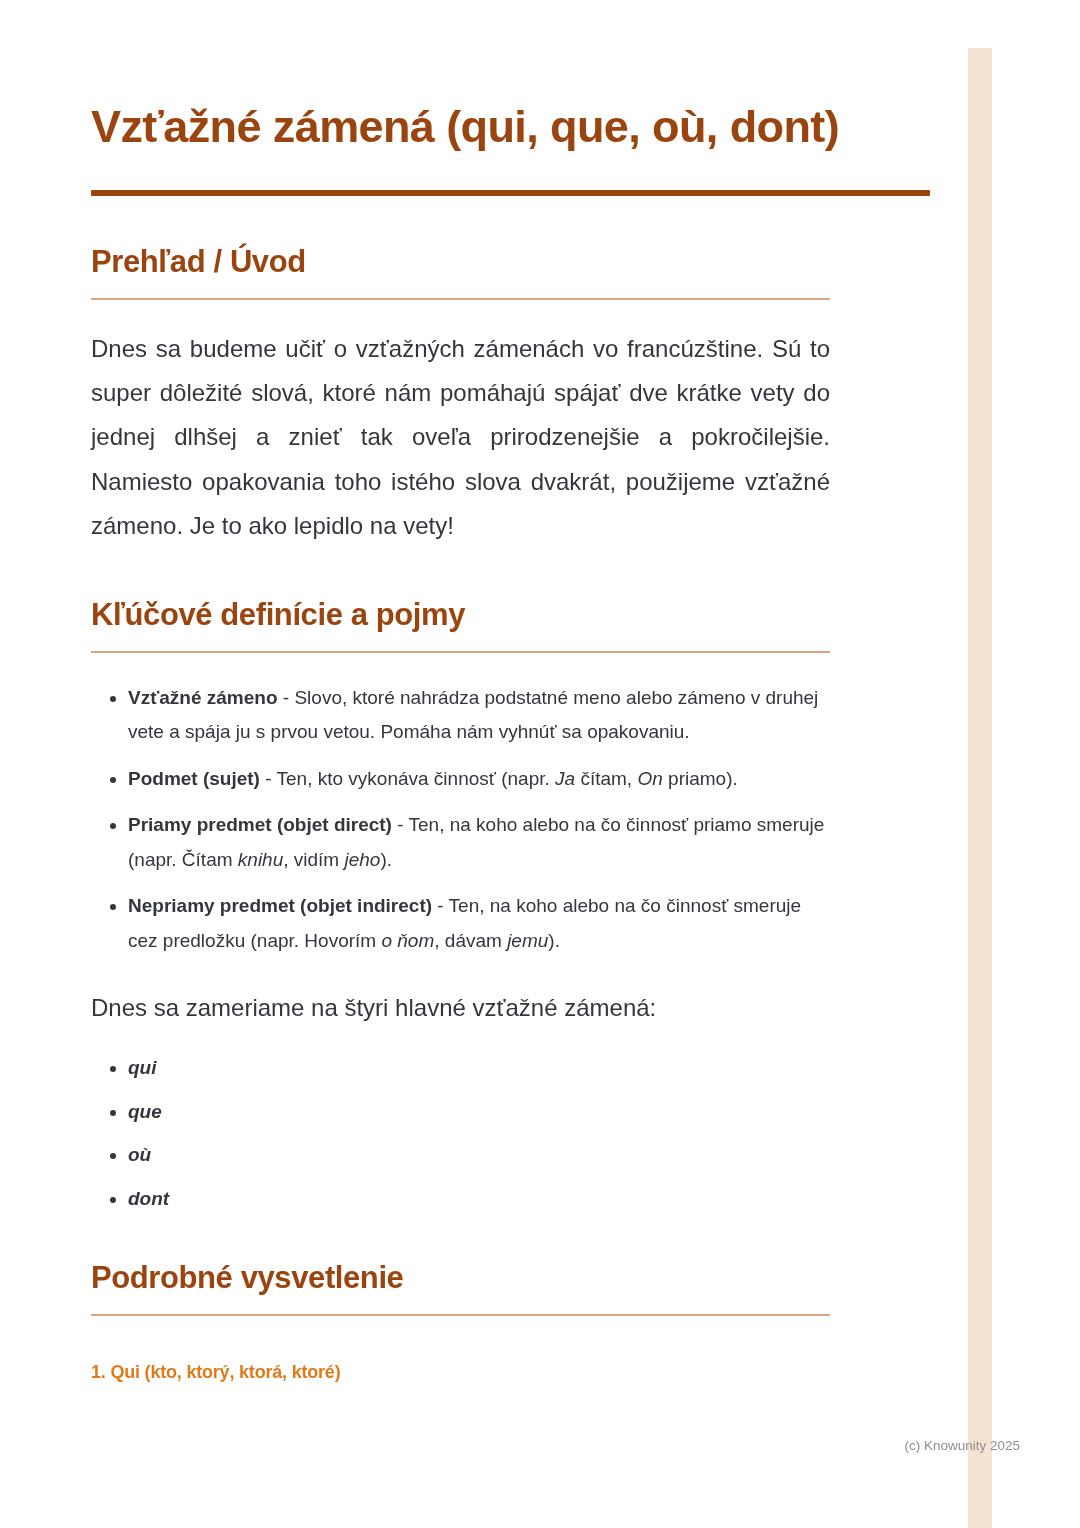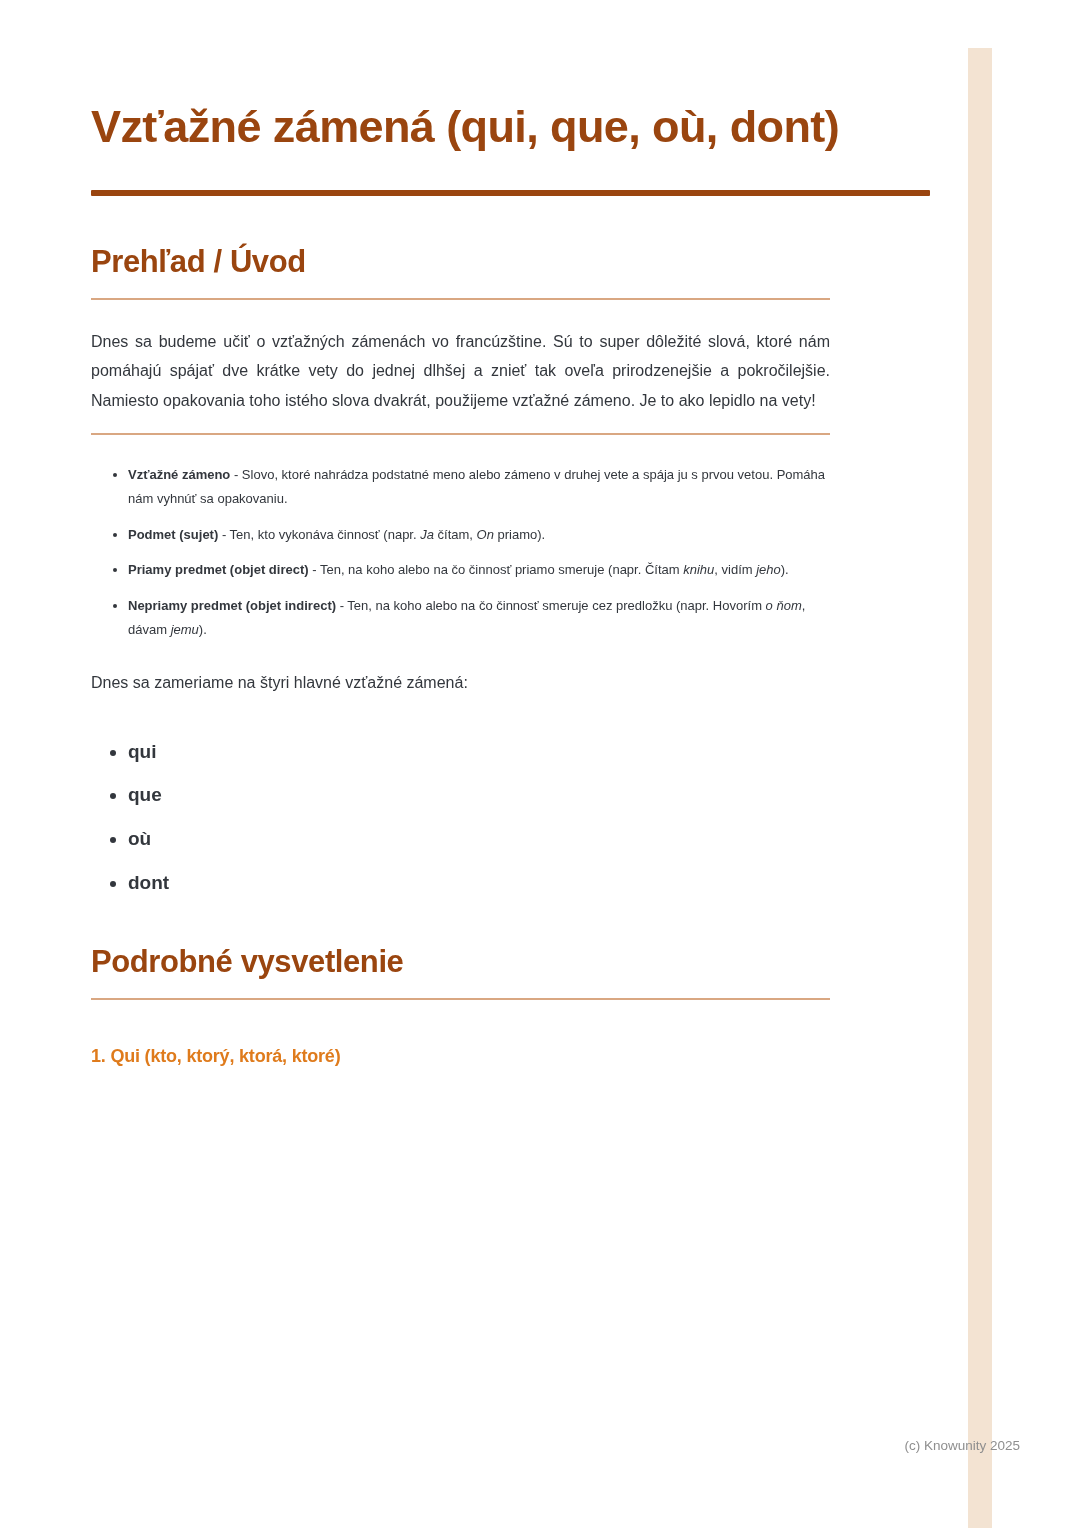--- a/index.html
+++ b/index.html
@@ -57,37 +57,38 @@
     font-weight: 700;
     letter-spacing: -0.4px;
     margin-top: 48px;
   }
   .h2-rule {
     height: 2px;
     background: var(--rule-light);
     margin-top: 18px;
   }
   p.body {
-    font-size: 16px;
+    font-size: 24px;
     line-height: 1.85;
     margin-top: 27px;
   }
   p.justify { text-align: justify; }
   ul.def-list {
     margin-top: 28px;
     padding-left: 37px;
   }
   ul.def-list li {
-    font-size: 13px;
+    font-size: 19px;
     line-height: 1.82;
     margin-bottom: 12px;
   }
   ul.pron-list {
-    margin-top: 40px;
+    margin-top: 24px;
     padding-left: 37px;
+    font-style: italic;
   }
   ul.pron-list li {
     font-size: 19px;
     line-height: 1.45;
     margin-bottom: 16px;
   }
   .seg-b { font-weight: 700; }
   .seg-i { font-style: italic; }
   h3.subsection-heading {
     color: var(--subheading);
@@ -114,20 +115,21 @@
 
   <h1 class="page-title">Vzťažné zámená (qui, que, où, dont)</h1>
   <div class="title-rule"></div>
 
   <div class="text-col">
 
     <h2 class="section-heading">Prehľad / Úvod</h2>
     <div class="h2-rule"></div>
     <p class="body justify">Dnes sa budeme učiť o vzťažných zámenách vo francúzštine. Sú to super dôležité slová, ktoré nám pomáhajú spájať dve krátke vety do jednej dlhšej a znieť tak oveľa prirodzenejšie a pokročilejšie. Namiesto opakovania toho istého slova dvakrát, použijeme vzťažné zámeno. Je to ako lepidlo na vety!</p>
 
+    <h2 class="section-heading">Kľúčové definície a pojmy</h2>
     <div class="h2-rule"></div>
     <ul class="def-list">
         <li><span class="seg-b">Vzťažné zámeno</span><span> - Slovo, ktoré nahrádza podstatné meno alebo zámeno v druhej vete a spája ju s prvou vetou. Pomáha nám vyhnúť sa opakovaniu.</span></li>
         <li><span class="seg-b">Podmet (sujet)</span><span> - Ten, kto vykonáva činnosť (napr. </span><span class="seg-i">Ja</span><span> čítam, </span><span class="seg-i">On</span><span> priamo).</span></li>
         <li><span class="seg-b">Priamy predmet (objet direct)</span><span> - Ten, na koho alebo na čo činnosť priamo smeruje (napr. Čítam </span><span class="seg-i">knihu</span><span>, vidím </span><span class="seg-i">jeho</span><span>).</span></li>
         <li><span class="seg-b">Nepriamy predmet (objet indirect)</span><span> - Ten, na koho alebo na čo činnosť smeruje cez predložku (napr. Hovorím </span><span class="seg-i">o ňom</span><span>, dávam </span><span class="seg-i">jemu</span><span>).</span></li>
       </ul>
 
     <p class="body">Dnes sa zameriame na štyri hlavné vzťažné zámená:</p>
     <ul class="pron-list">

